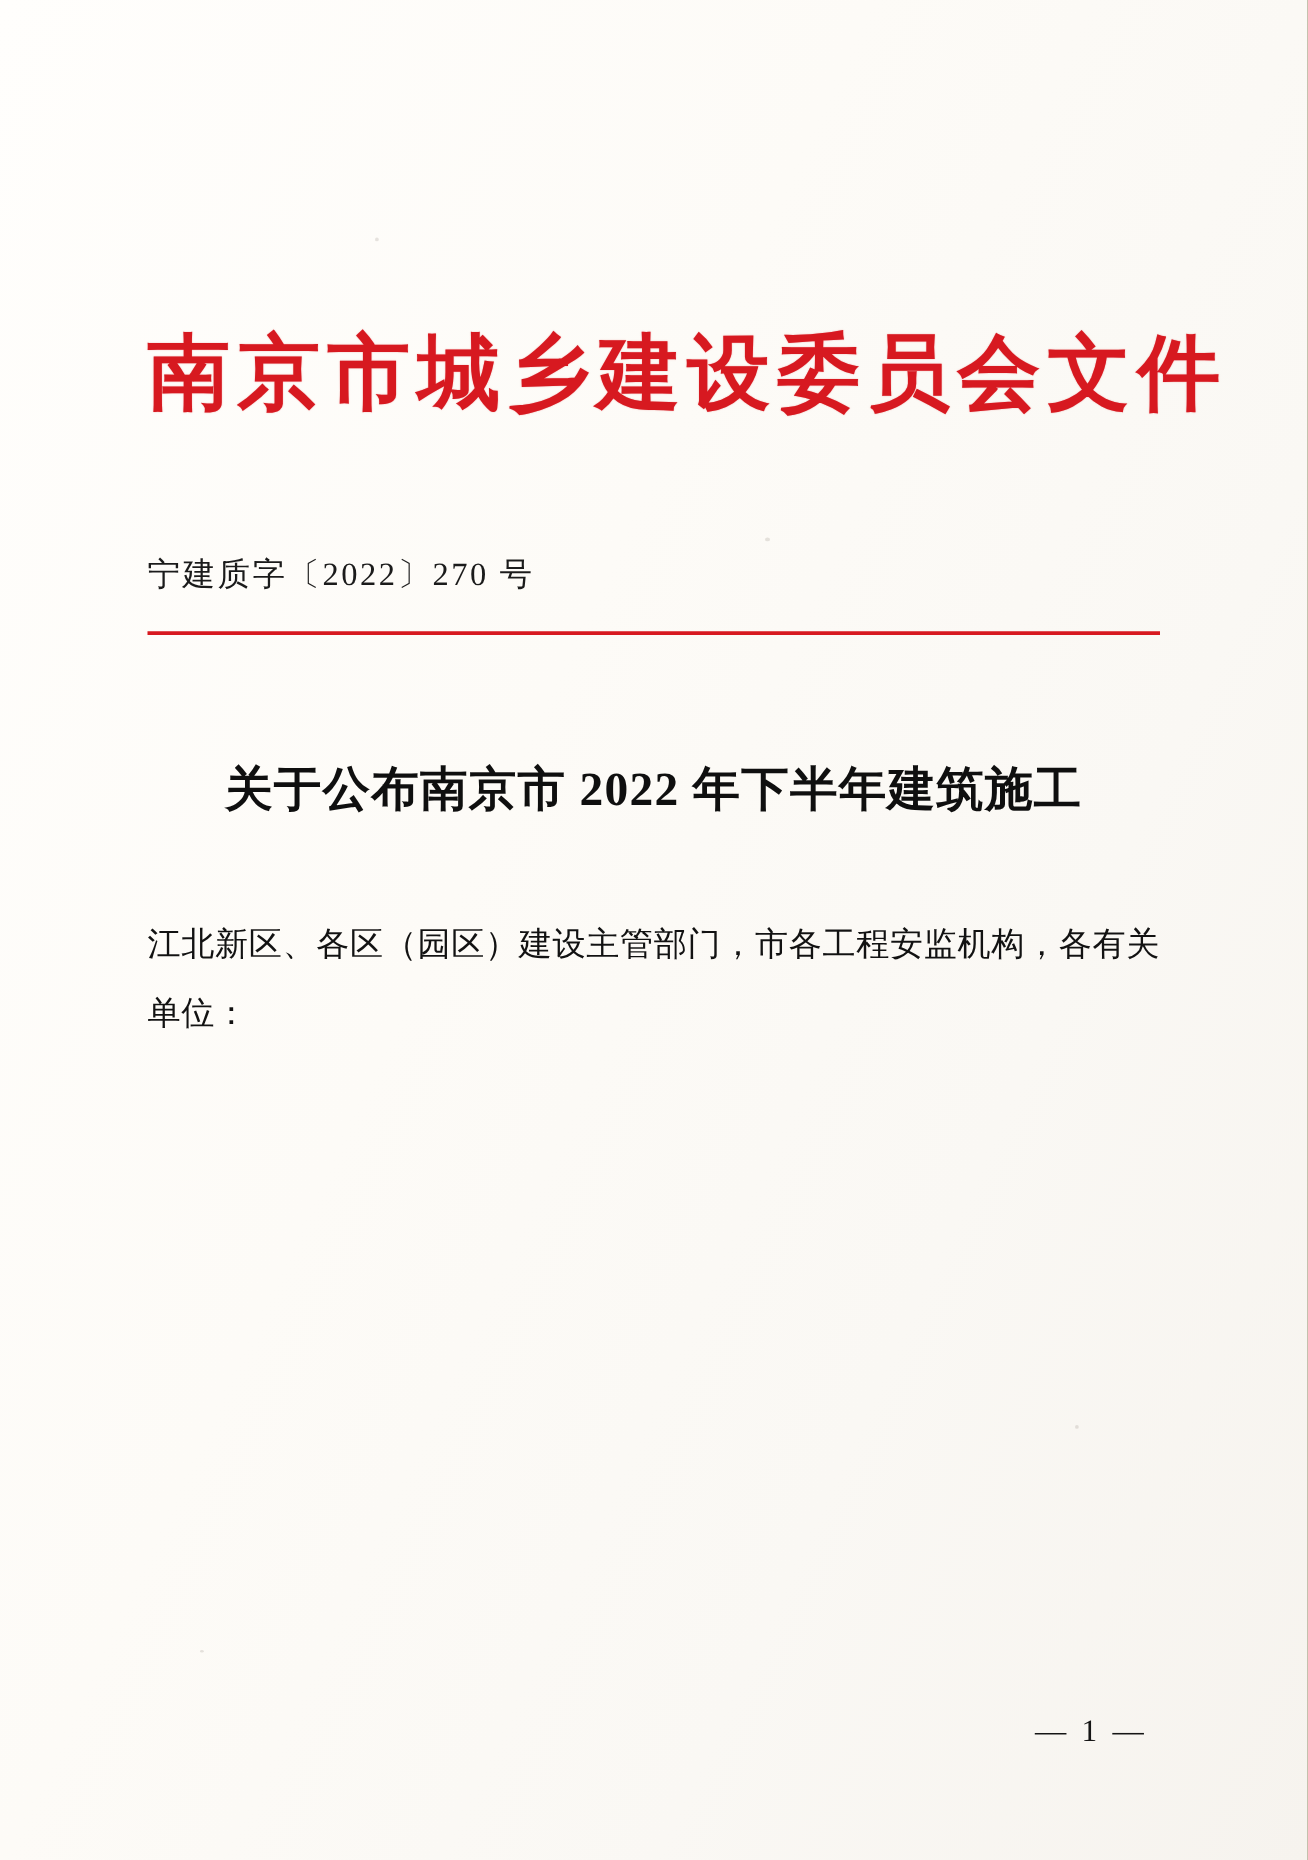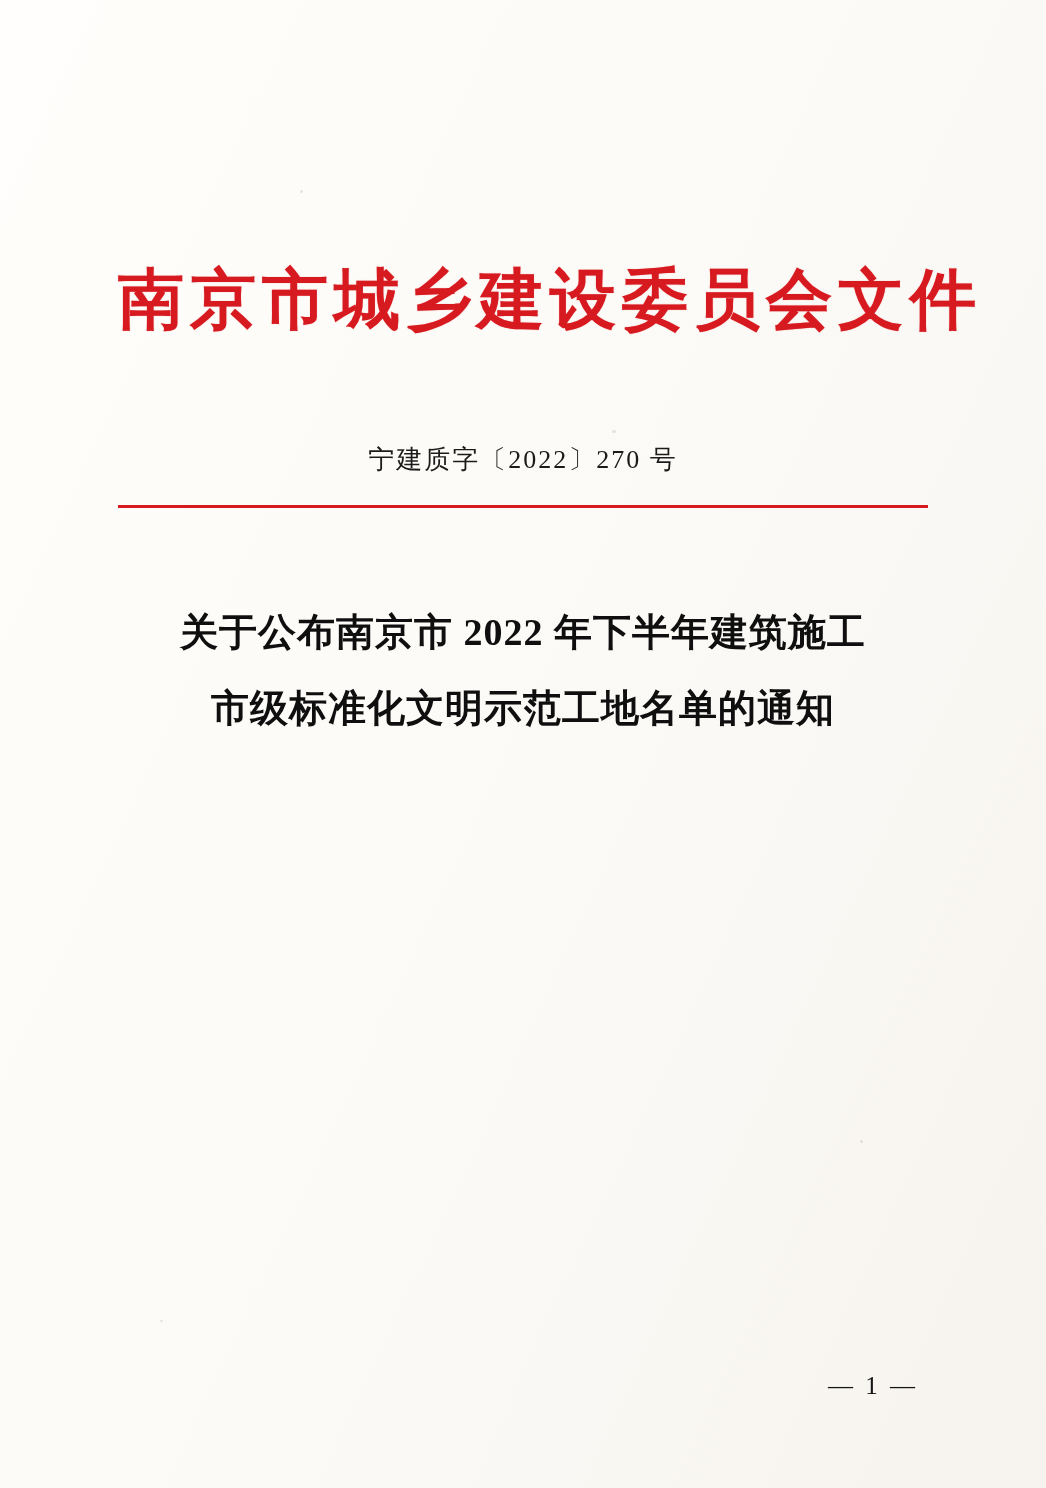--- a/index.html
+++ b/index.html
@@ -42,21 +42,20 @@
     font-weight: bold;
     font-size: 66px;
     letter-spacing: 6px;
     line-height: 1.15;
     white-space: nowrap;
     text-shadow: 0 0 1px rgba(215,25,32,0.5);
   }
 
   .doc-number {
     margin-top: 104px;
-    text-align: center;
     font-size: 26px;
     letter-spacing: 2px;
     color: #1b1b1b;
   }
 
   .red-rule {
     margin-top: 28px;
     height: 3px;
     background: #d71920;
     width: 100%;
@@ -116,24 +115,24 @@
     <div class="doc-header">
       <div class="doc-header-title">南京市城乡建设委员会文件</div>
     </div>
 
     <div class="doc-number">宁建质字〔2022〕270 号</div>
 
     <div class="red-rule"></div>
 
     <div class="doc-title">
       <div>关于公布南京市 2022 年下半年建筑施工</div>
-      <div>市级标准化文明示范工地名单的通知</div>
     </div>
 
     <div class="doc-body">
+      <p>江北新区、各区（园区）建设主管部门，市各工程安监机构，各有关单位：</p>
     </div>
 
   </div>
 
   <div class="page-number">— 1 —</div>
 
   <div class="speckle" style="left:300px;top:190px;width:3px;height:3px;"></div>
   <div class="speckle" style="left:612px;top:430px;width:4px;height:3px;"></div>
   <div class="speckle" style="left:860px;top:1140px;width:3px;height:3px;"></div>
   <div class="speckle" style="left:160px;top:1320px;width:3px;height:2px;"></div>

